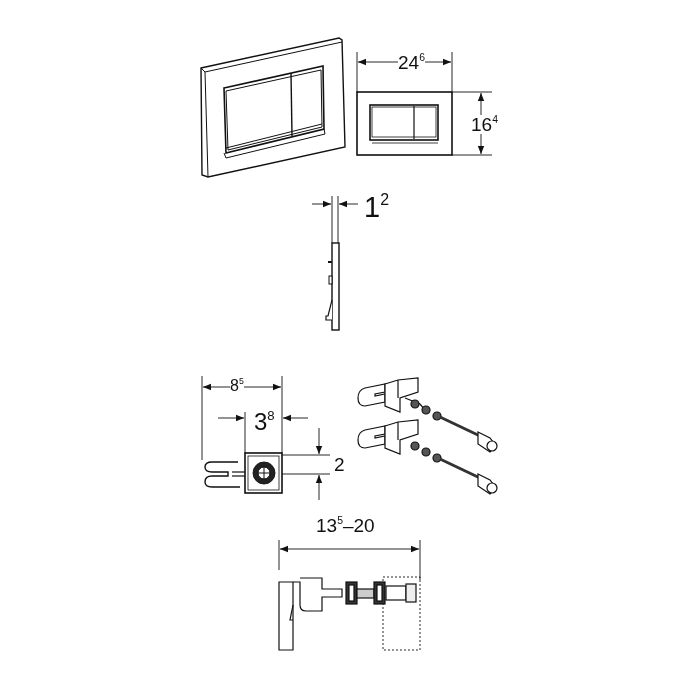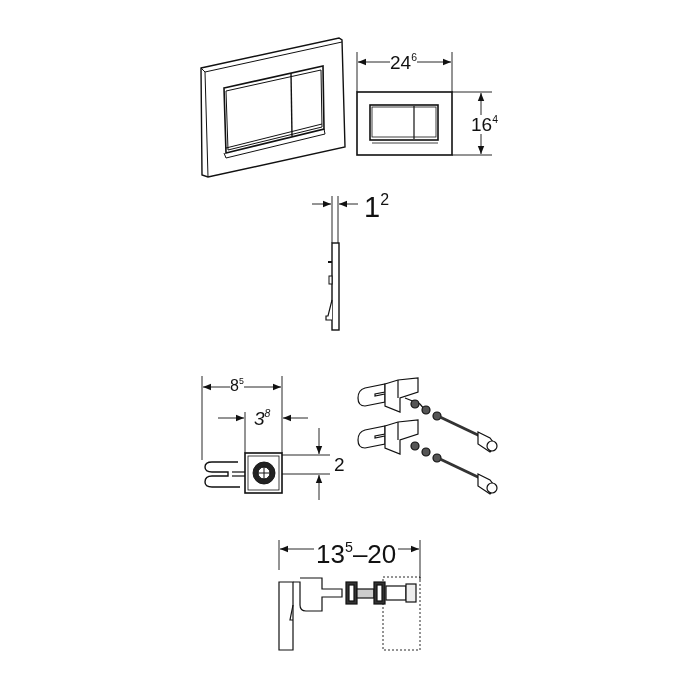--- a/index.html
+++ b/index.html
@@ -119,33 +119,33 @@
     <rect x="346" y="582" width="11" height="22" fill="#333"></rect>
     <rect x="349" y="585" width="5" height="16" fill="#fff"></rect>
     <rect x="357" y="589" width="17" height="9" fill="#ccc"></rect>
     <rect x="374" y="582" width="11" height="22" fill="#333"></rect>
     <rect x="377" y="585" width="5" height="16" fill="#fff"></rect>
     <rect x="386" y="586" width="20" height="14"></rect>
     <rect x="406" y="584" width="10" height="18" fill="#eee"></rect>
   </g>
 </svg>
 
-<div class="lbl" style="left:390px;top:53px;font-size:19px;">
+<div class="lbl" style="left:398px;top:53px;font-size:19px;">
   <span>24</span><sup>6</sup>
 </div>
 <div class="lbl" style="left:471px;top:115px;font-size:19px;">
   <span>16</span><sup>4</sup>
 </div>
 <div class="lbl" style="left:364px;top:192px;font-size:29px;">
   <span>1</span><sup>2</sup>
 </div>
 <div class="lbl" style="left:230px;top:377px;font-size:16px;">
   <span>8</span><sup>5</sup>
 </div>
-<div class="lbl" style="left:254px;top:409px;font-size:19px;font-style:italic;">
+<div class="lbl" style="left:254px;top:409px;font-size:24px;">
   <span>3</span><sup>8</sup>
 </div>
 <div class="lbl" style="left:334px;top:455px;font-size:19px;">
   <span>2</span>
 </div>
-<div class="lbl" style="left:314px;top:540px;font-size:26px;padding:0 2px;">
+<div class="lbl" style="left:314px;top:516px;font-size:19px;padding:0 2px;">
   <span>13</span><sup>5</sup><span>–20</span>
 </div>
 
 </body></html>

